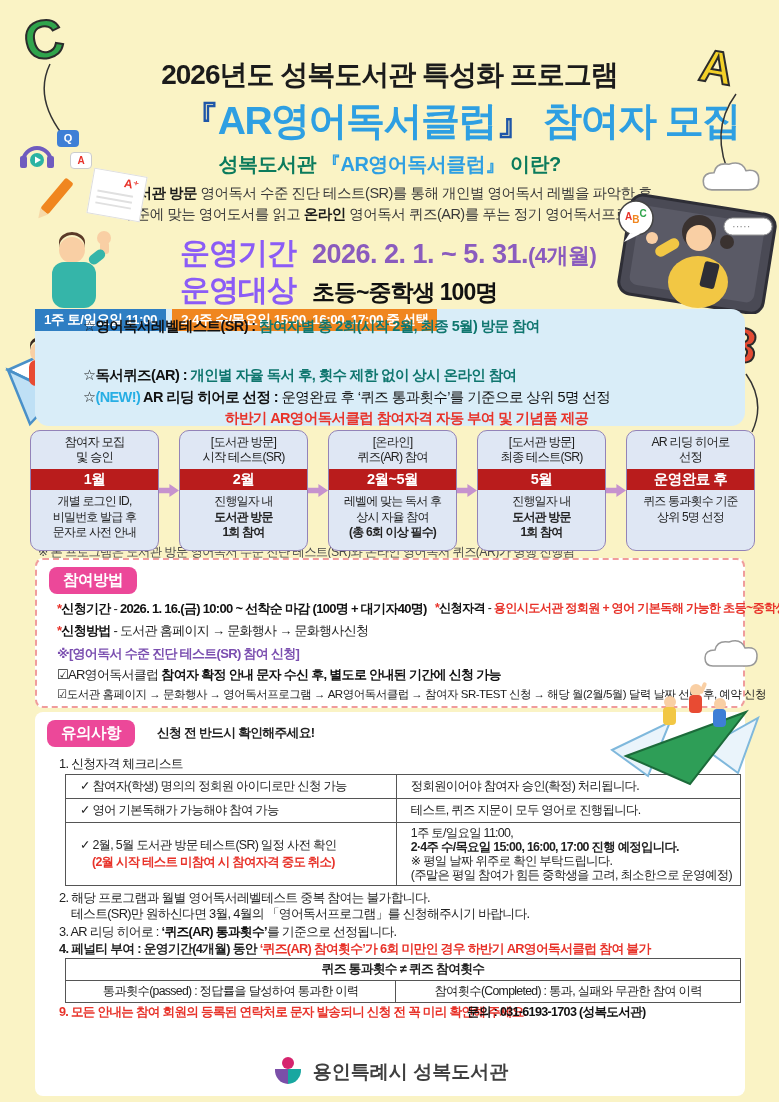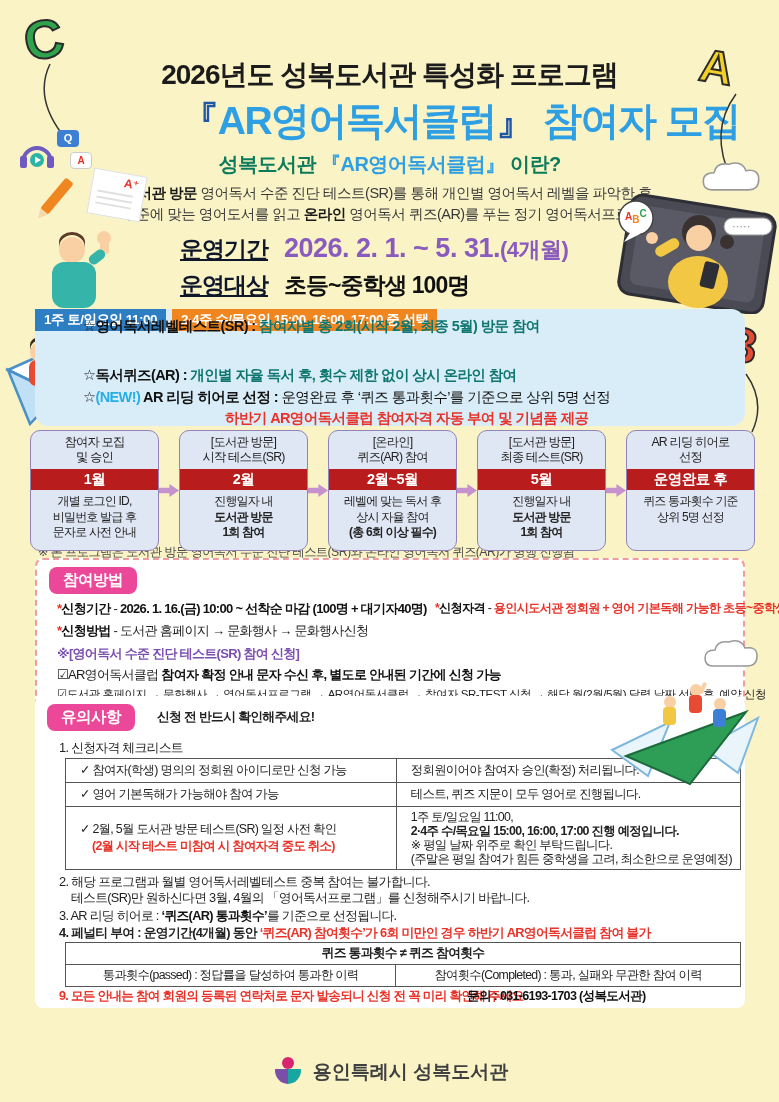--- a/index.html
+++ b/index.html
@@ -19,21 +19,21 @@
   
   .intro-h{top:151px;font-size:20px;font-weight:800;color:#0B7B5C;letter-spacing:-0.5px;}
   .intro-h .blue{color:#2E9FE2;}
   .intro-l{font-size:14.5px;color:#3a3a3a;letter-spacing:-0.5px;}
   .intro-l b{color:#191919;}
   .il1{top:184px;} .il2{top:205px;}
 
   
   .ov-row{display:flex;align-items:baseline;gap:16px;}
   .ov1{left:180px;top:233px;} .ov2{left:180px;top:270px;text-align:right;}
-  .ov-label{font-size:23px;font-weight:800;color:#0f172a;letter-spacing:-1px;text-decoration:underline;}
+  .ov-label{font-size:30px;font-weight:800;color:#8b5cf6;letter-spacing:-1px;}
   .ov-purple{font-size:27px;font-weight:800;color:#8A5BBE;letter-spacing:-0.5px;}
   .ov-suffix{font-size:22px;font-weight:800;color:#8A5BBE;}
   .ov-black{font-size:23px;font-weight:800;color:#111;letter-spacing:-1px;}
 
   
   .info-box{left:35px;top:309px;width:710px;height:117px;background:#D9EDF8;border-radius:14px;z-index:2;}
   .ib-line{position:absolute;font-size:14.5px;letter-spacing:-0.6px;white-space:nowrap;}
   .ib-label{font-weight:800;color:#111;}
   .ib-red{color:#0f766e;font-weight:600;}
   .ib-r1{left:48px;top:8px;} .ib-tags{left:222px;top:32px;display:flex;gap:6px;}
@@ -63,21 +63,21 @@
   .ap-label{font-weight:800;color:#111;}
   .ap-val{font-weight:700;color:#111;}
   .ap-red{color:#E8332A;font-weight:700;}
   .ap-r1{left:20px;top:40px;} .ap-r1b{left:398px;top:40px;font-size:12.2px;}
   .ap-r2{left:20px;top:62px;}
   .ap-note{left:20px;top:85px;color:#7B4FB0;font-weight:800;}
   .ap-c1{left:20px;top:106px;} .ap-c1 b{color:#111;}
   .ap-c2{left:20px;top:127px;font-size:11.5px;letter-spacing:-0.5px;}
 
   
-  .notice-box{left:35px;top:696px;width:710px;height:312px;background:#fff;border-radius:8px;z-index:2;}
+  .notice-box{left:35px;top:712px;width:710px;height:384px;background:#fff;border-radius:8px;z-index:2;}
   .nt-badge{left:12px;top:8px;}
   .nt-warn{left:122px;top:13px;font-size:14.5px;font-weight:800;color:#E8294F;letter-spacing:-0.6px;}
   .nt-item{position:absolute;font-size:12.8px;color:#222;letter-spacing:-0.7px;white-space:nowrap;}
   .nt-i1{left:24px;top:44px;}
   table.t1{position:absolute;left:30px;top:62px;width:676px;border-collapse:collapse;}
   table.t1 td{border:1px solid #555;font-size:12.4px;color:#222;letter-spacing:-0.7px;padding:3px 8px 3px 14px;vertical-align:middle;}
   table.t1 td.lc{width:49%;}
   .red-sub{color:#E8332A;font-weight:700;display:block;padding-left:12px;}
   .t1 .rl{display:block;line-height:14px;}
   .t1 .rl.b{font-weight:800;}

